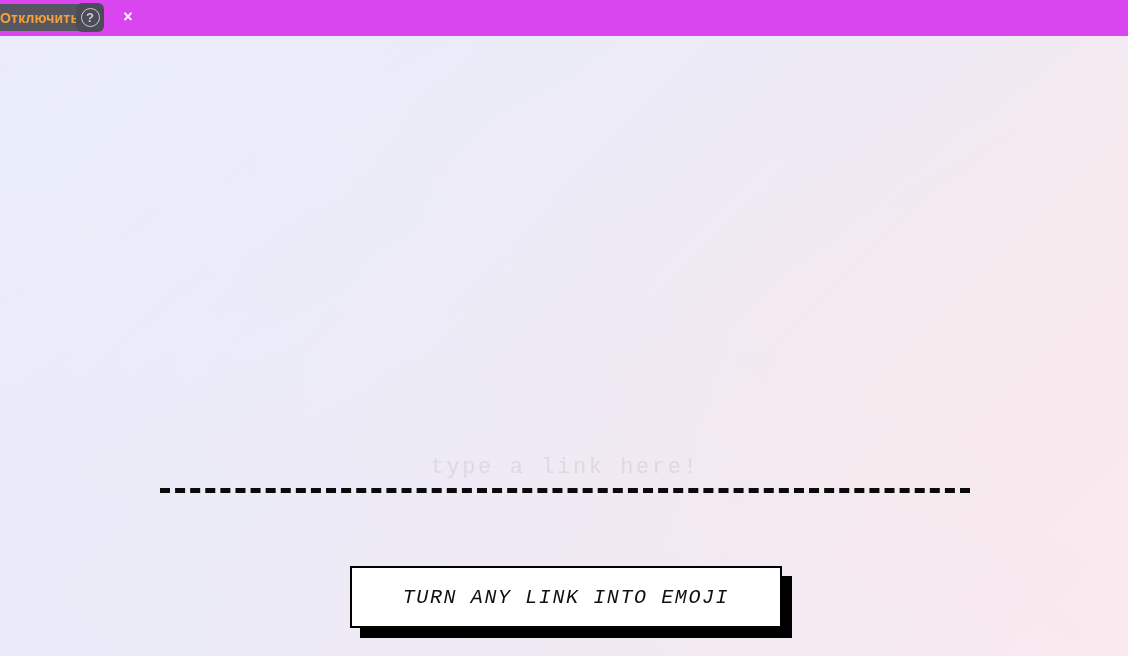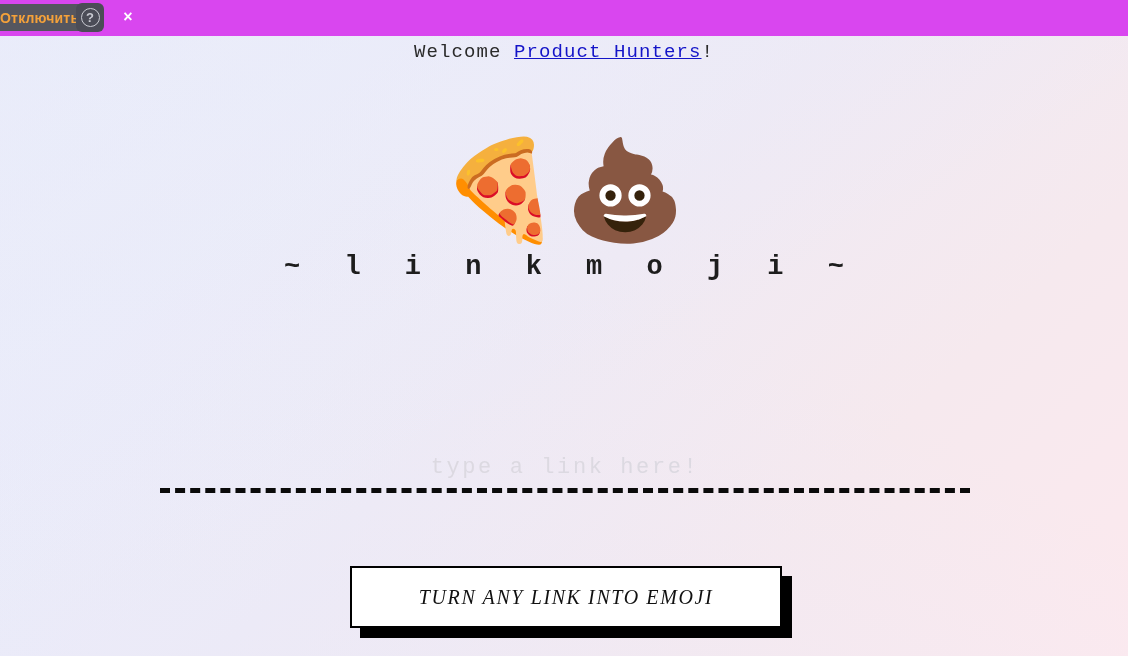--- a/index.html
+++ b/index.html
@@ -192,21 +192,21 @@
   .cta-button {
     position: absolute;
     left: 0;
     top: 0;
     width: 432px;
     height: 62px;
     box-sizing: border-box;
     background: #ffffff;
     border: 2px solid #000000;
     color: #111111;
-    font-family: Liberation Serif, serif;
+    font-family: Liberation Mono, monospace;
     font-style: italic;
     font-size: 20px;
     letter-spacing: 1.6px;
     cursor: pointer;
     padding: 0;
   }
 </style>
 </head>
 <body>
 
@@ -214,32 +214,20 @@
   <div class="topbar-btn">Отключить</div>
 
   <div class="help-btn">
     <span class="help-circle">?</span>
   </div>
 
   <div class="close-btn">×</div>
 </div>
 
 <div class="page">
-  <div class="page-inner">
-
-    <div class="welcome">
-      <span>Welcome </span><a href="#">Product Hunters</a><span>!</span>
-    </div>
-
-    <div class="emoji-row">
-      <span>🍕</span><span>💩</span>
-    </div>
-
-    <div class="brand">~ l i n k m o j i ~</div>
-  </div>
 
   <div class="input-wrap">
     <input class="link-input" type="text" placeholder="type a link here!" style="">
   </div>
 
   <div class="cta-wrap">
     <div class="cta-shadow"></div>
     <button class="cta-button">TURN ANY LINK INTO EMOJI</button>
   </div>
 

